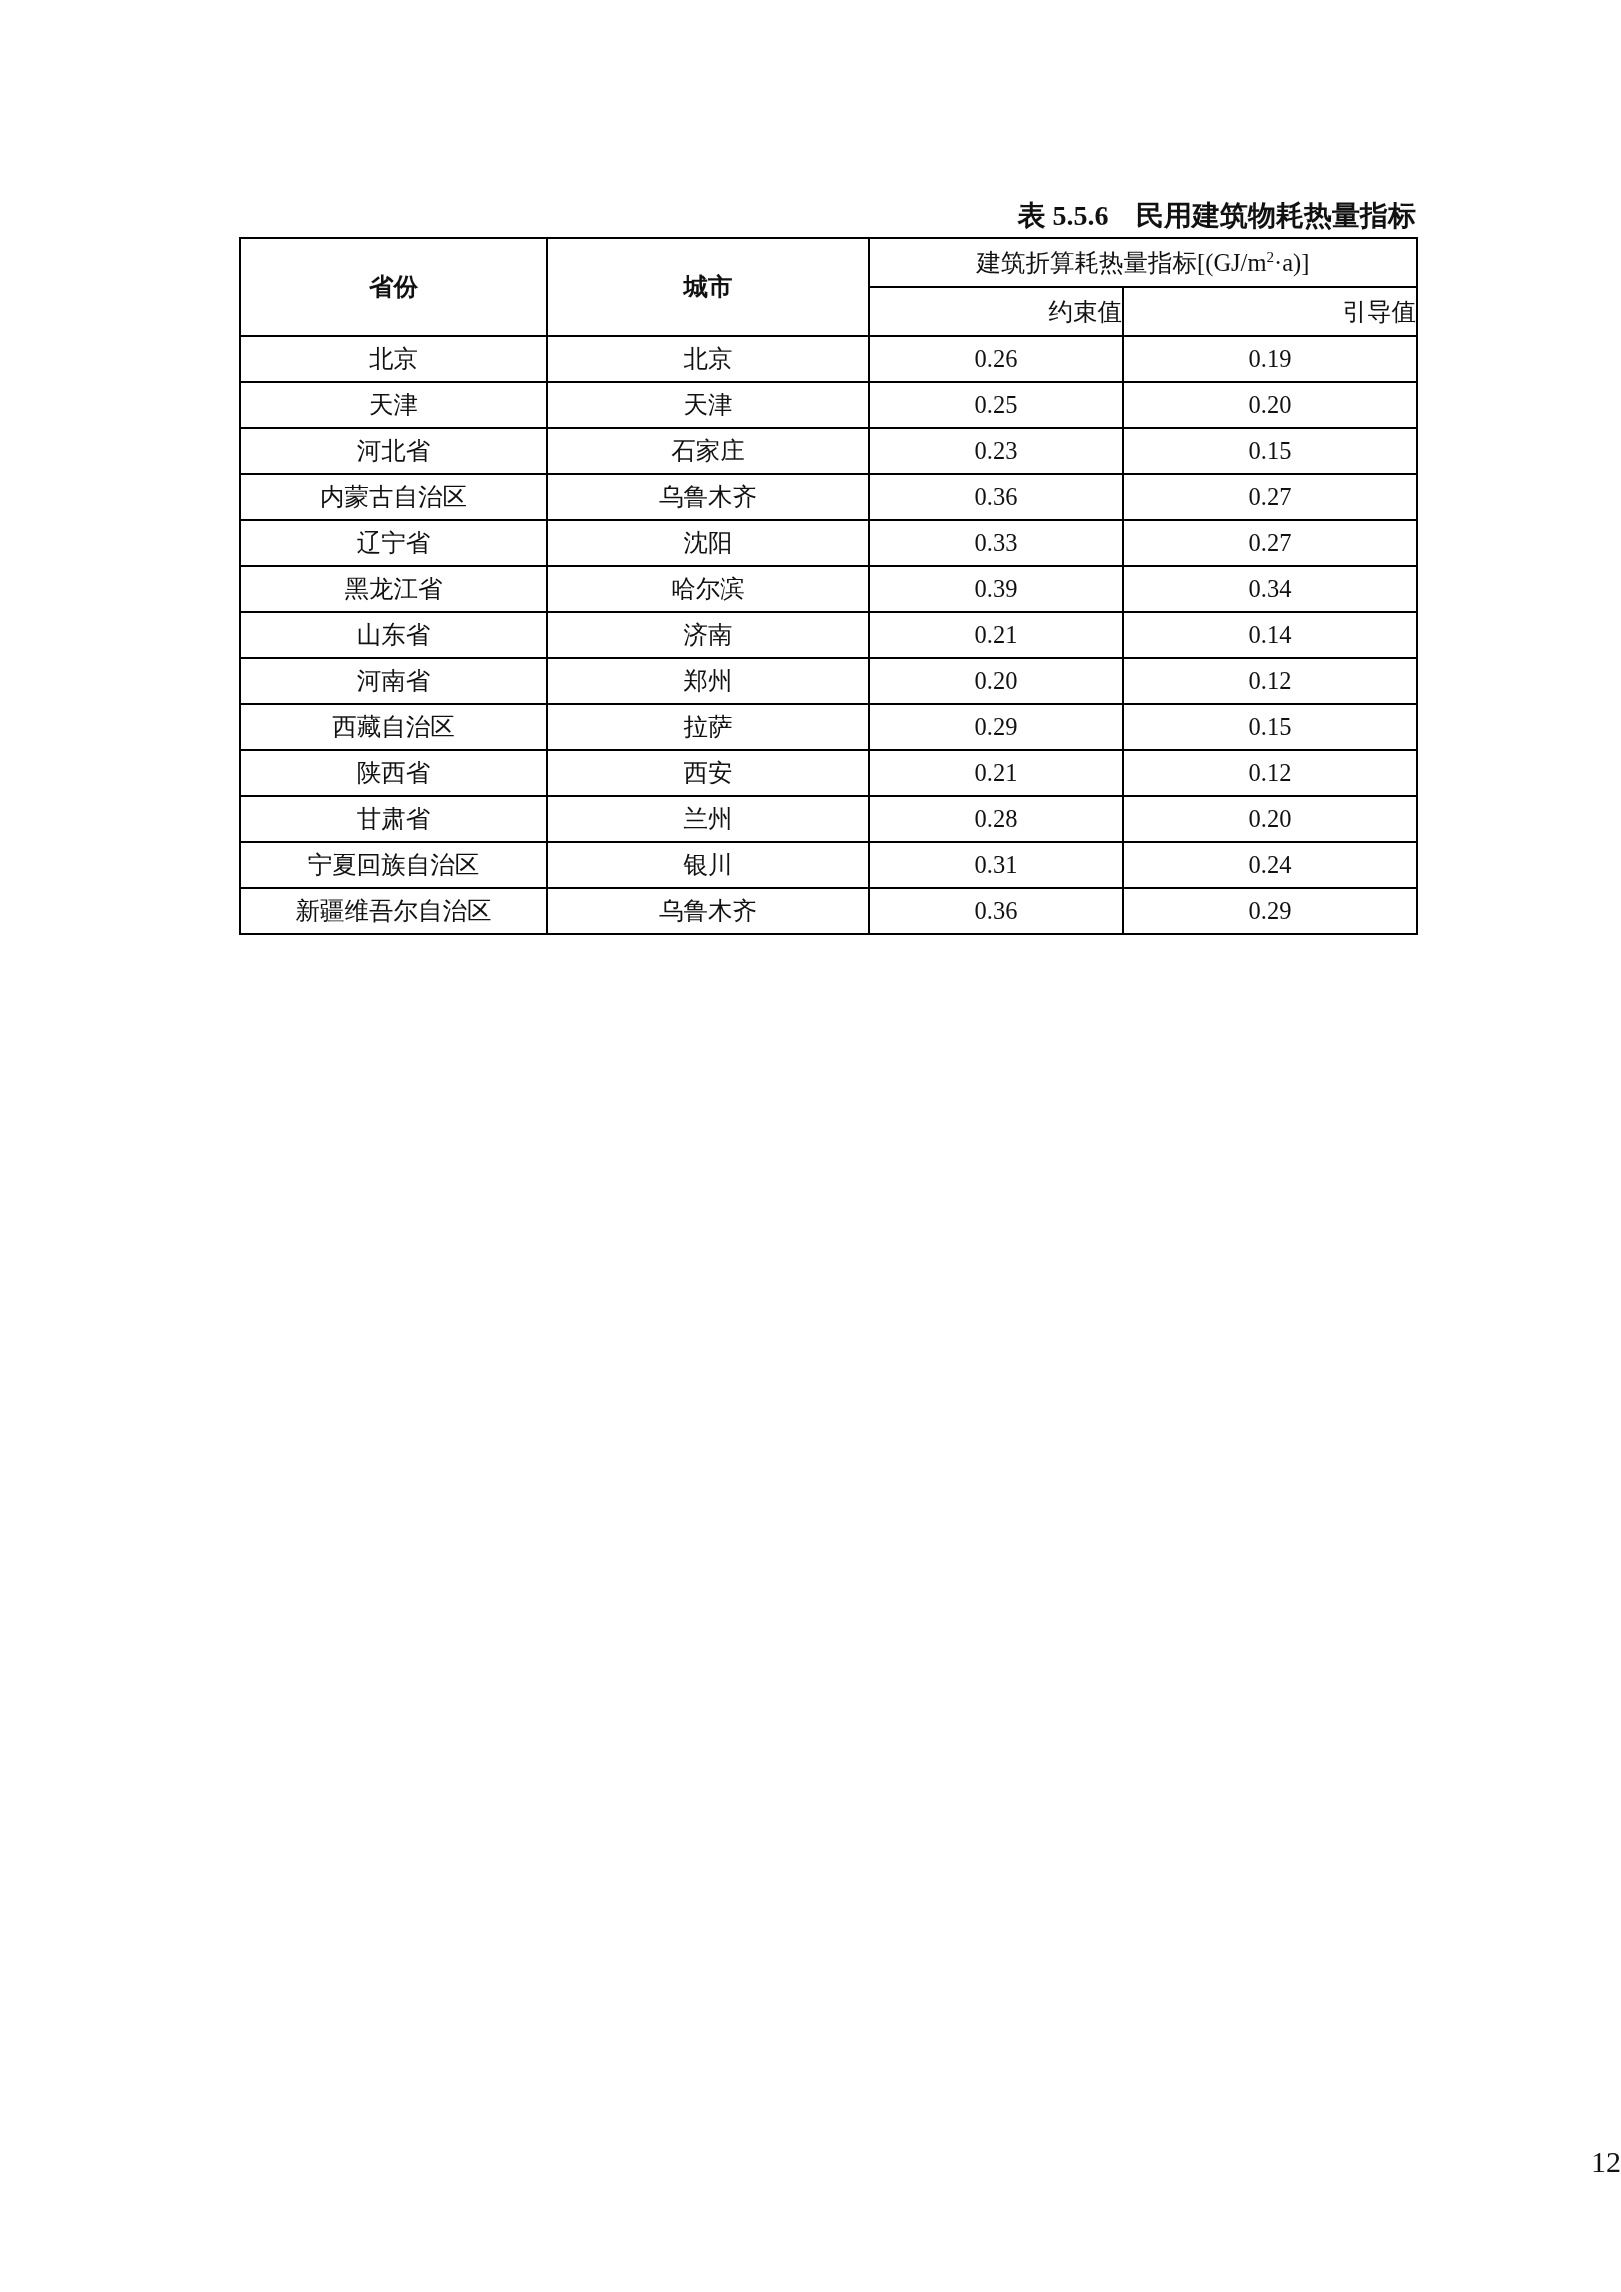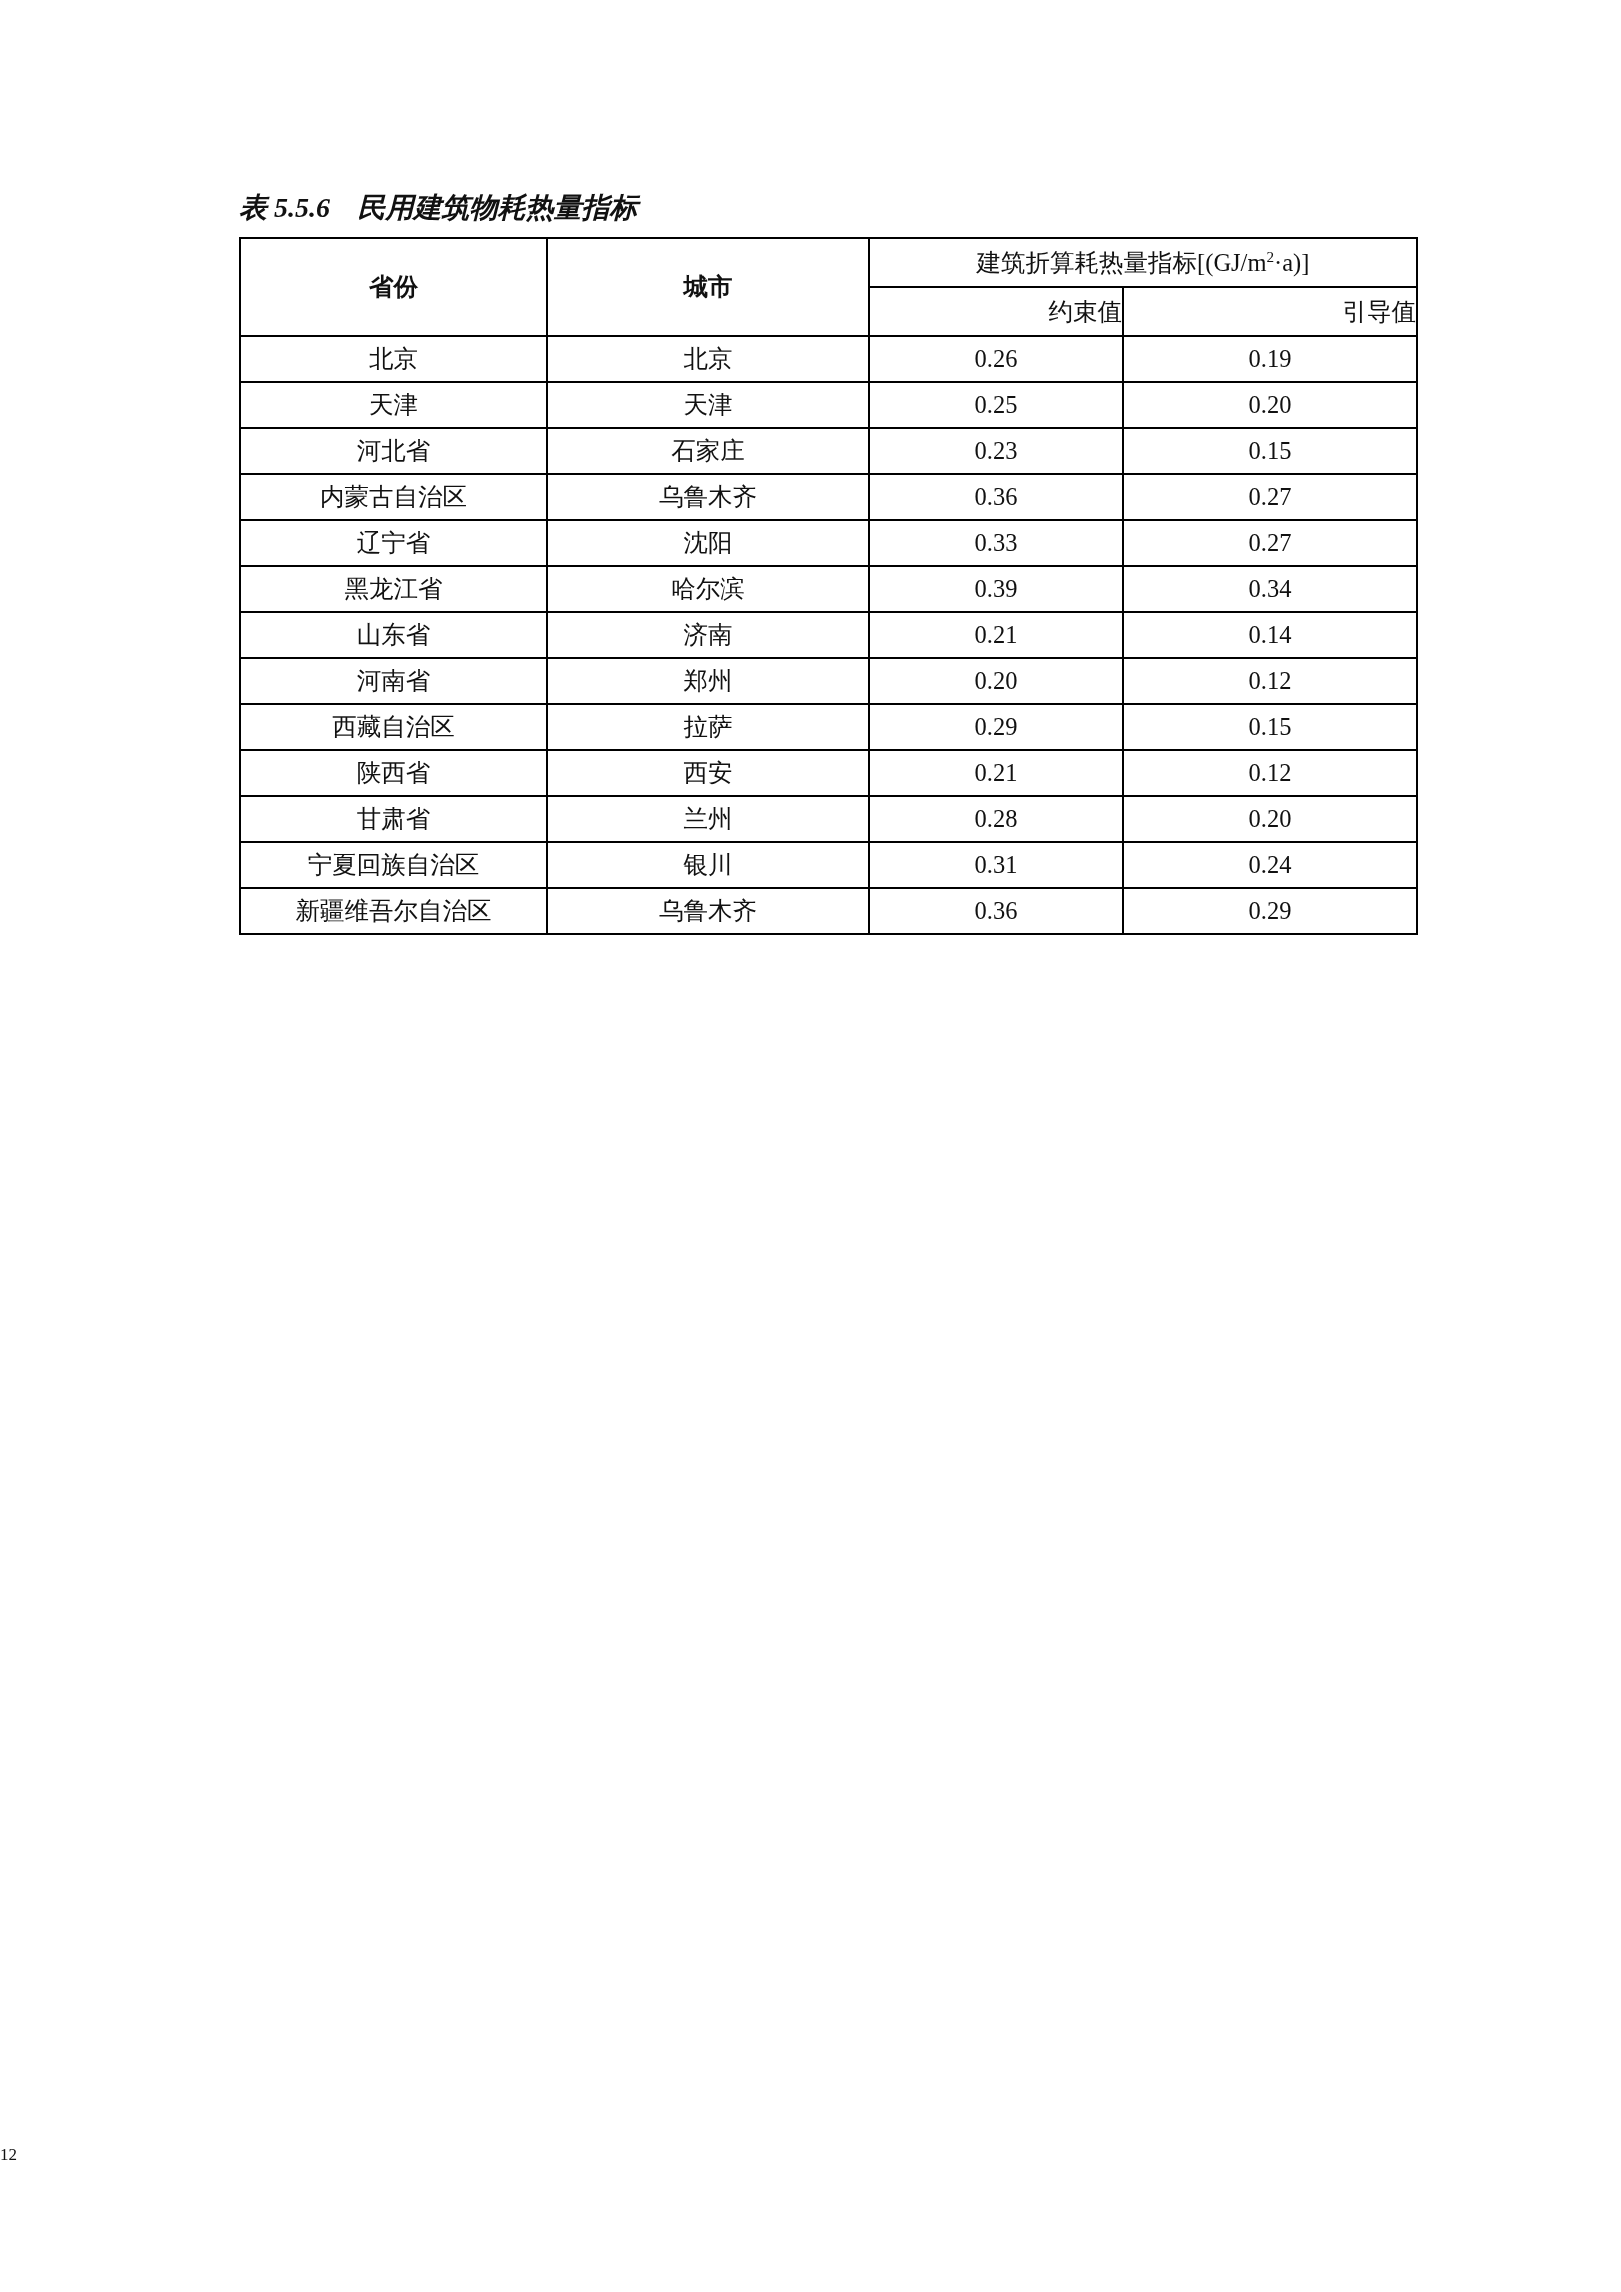--- a/index.html
+++ b/index.html
@@ -11,27 +11,26 @@
   .page {
     position: relative;
     width: 1621px;
     height: 2293px;
     background: #ffffff;
     overflow: hidden;
   }
   .doc-title {
     position: absolute;
     left: 239px;
-    top: 189px;
+    top: 197px;
     width: 1177px;
-    text-align: left;
+    text-align: right;
     font-size: 28px;
     font-weight: bold;
     white-space: nowrap;
-    font-style: italic;
   }
   .doc-title .caption-number { margin-right: 27.4px; }
   table.heat-table {
     position: absolute;
     left: 239px;
     top: 237px;
     width: 1177px;
     border-collapse: collapse;
     table-layout: fixed;
     border: 2.9px solid #000;
@@ -66,22 +65,22 @@
     font-size: 23.5px;
     line-height: 33px;
     text-align: left;
     white-space: nowrap;
   }
   .page-number {
     position: absolute;
     left: 0;
     top: 2145px;
     width: 1621px;
-    text-align: left;
-    font-size: 17px;
+    text-align: right;
+    font-size: 30px;
   }
 </style>
 </head>
 <body>
 
 <div class="page">
 
   <div class="doc-title">
     <span class="caption-number">表 5.5.6</span><span>民用建筑物耗热量指标</span>
   </div>

